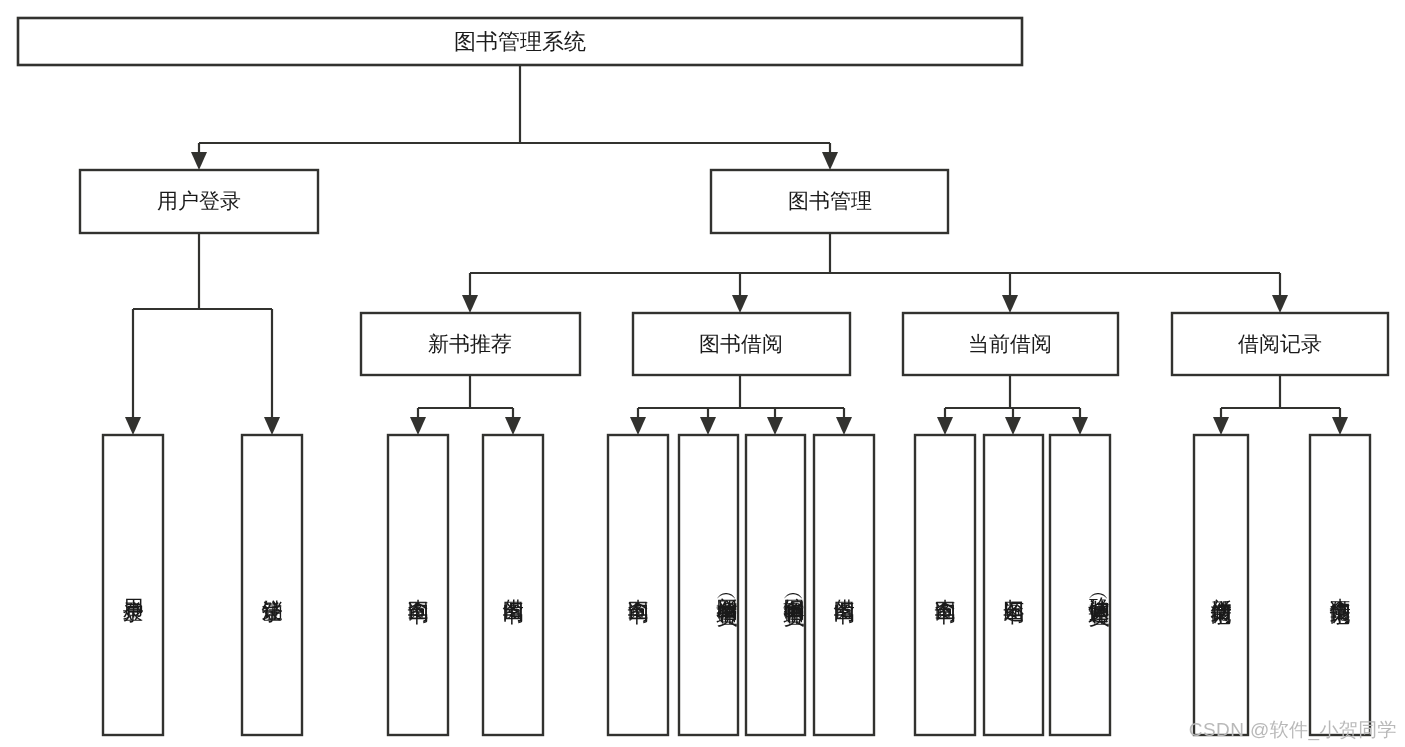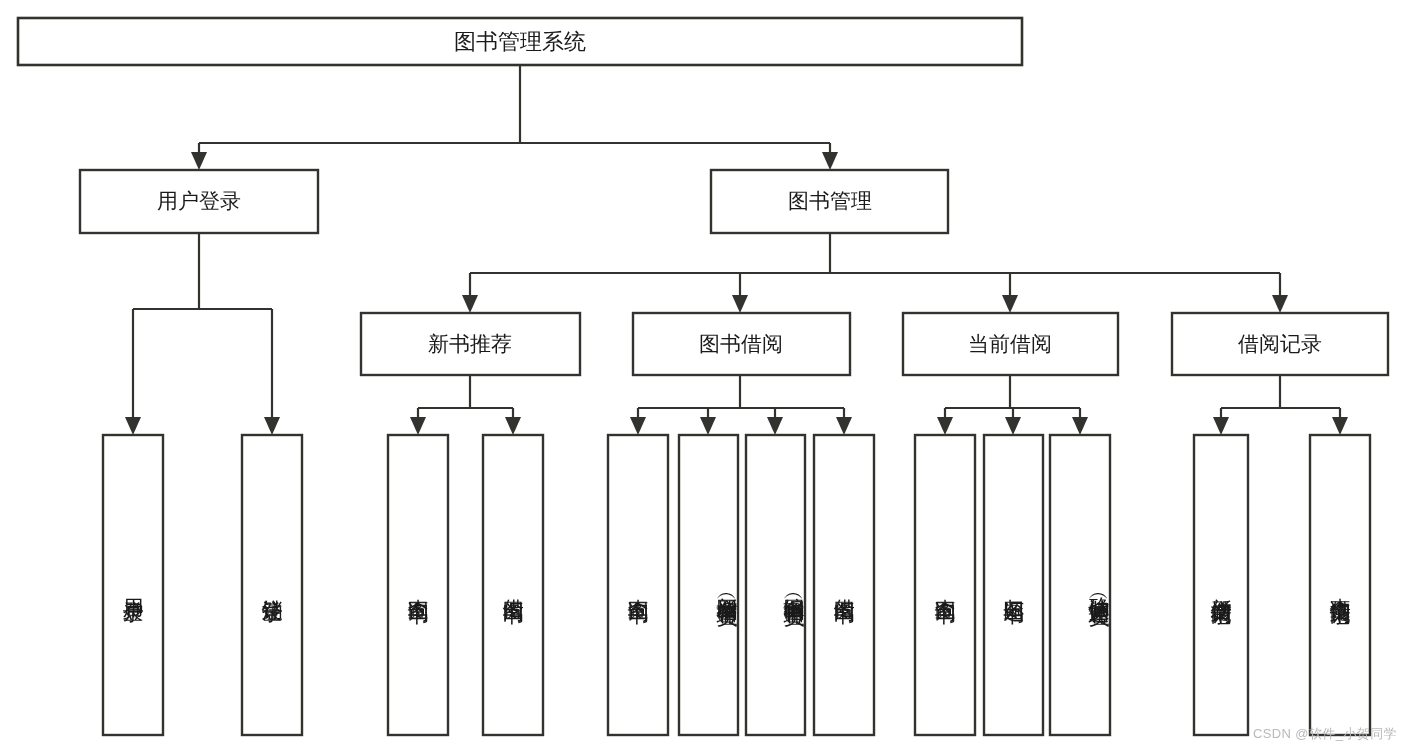--- a/index.html
+++ b/index.html
@@ -73,21 +73,21 @@
     justify-content: center;
     text-align: center;
     pointer-events: none;
     box-sizing: border-box;
   }
   .watermark {
     position: absolute;
     right: 8px;
     bottom: 4px;
     font-family: "Liberation Sans", "DejaVu Sans", sans-serif;
-    font-size: 13px;
+    font-size: 19px;
     color: #b9b9b9;
     letter-spacing: 0.4px;
     white-space: nowrap;
   }
 </style>
 </head>
 <body>
 
 <div id="diagram-root">
 

